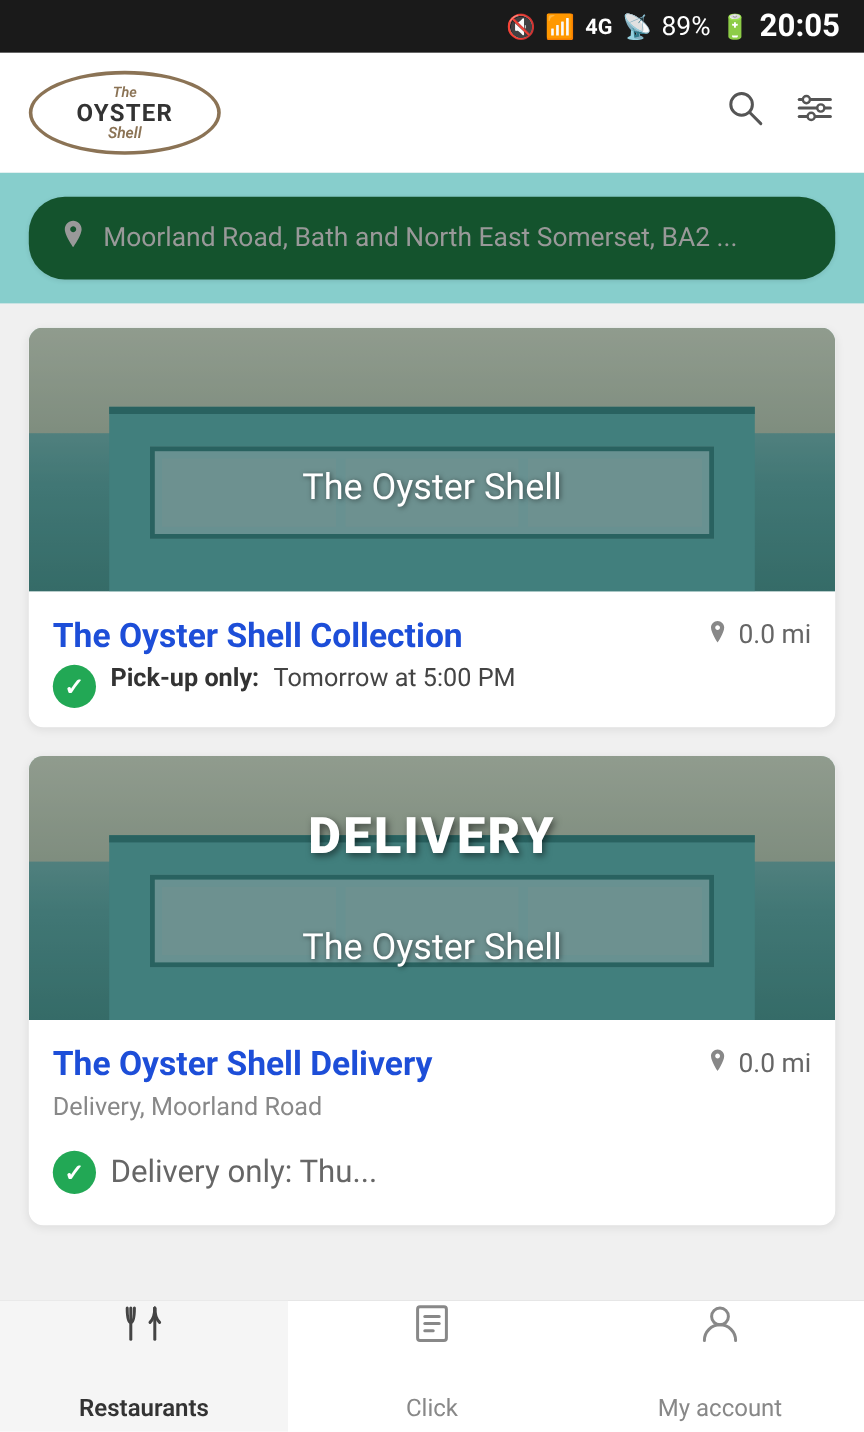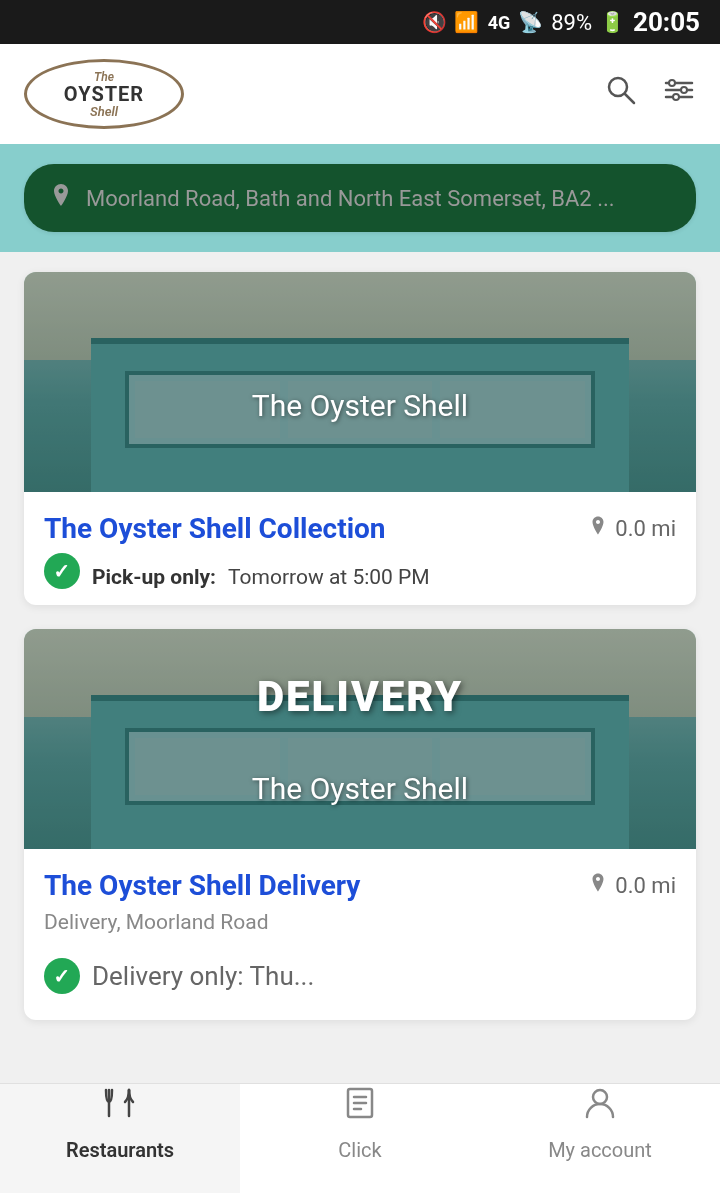--- a/index.html
+++ b/index.html
@@ -240,21 +240,21 @@
       font-size: 22px;
       color: #888;
     }
     .card-address {
       font-size: 21px;
       color: #888;
       margin-bottom: 14px;
     }
     .card-status {
       display: flex;
-      align-items: flex-end;
+      align-items: flex-start;
       gap: 12px;
       font-size: 21px;
       color: #333;
     }
     .status-check {
       width: 36px;
       height: 36px;
       background: #22a855;
       border-radius: 50%;
       display: flex;
@@ -295,21 +295,21 @@
       background: white;
       border-top: 1px solid #e0e0e0;
       display: flex;
       align-items: center;
     }
     .nav-item {
       flex: 1;
       display: flex;
       flex-direction: column;
       align-items: center;
-      justify-content: flex-start;
+      justify-content: space-between;
       gap: 8px;
       cursor: pointer;
       height: 100%;
       padding-bottom: 8px;
     }
     .nav-item.active {
       background: #f5f5f5;
     }
     .nav-icon {
       font-size: 34px;

